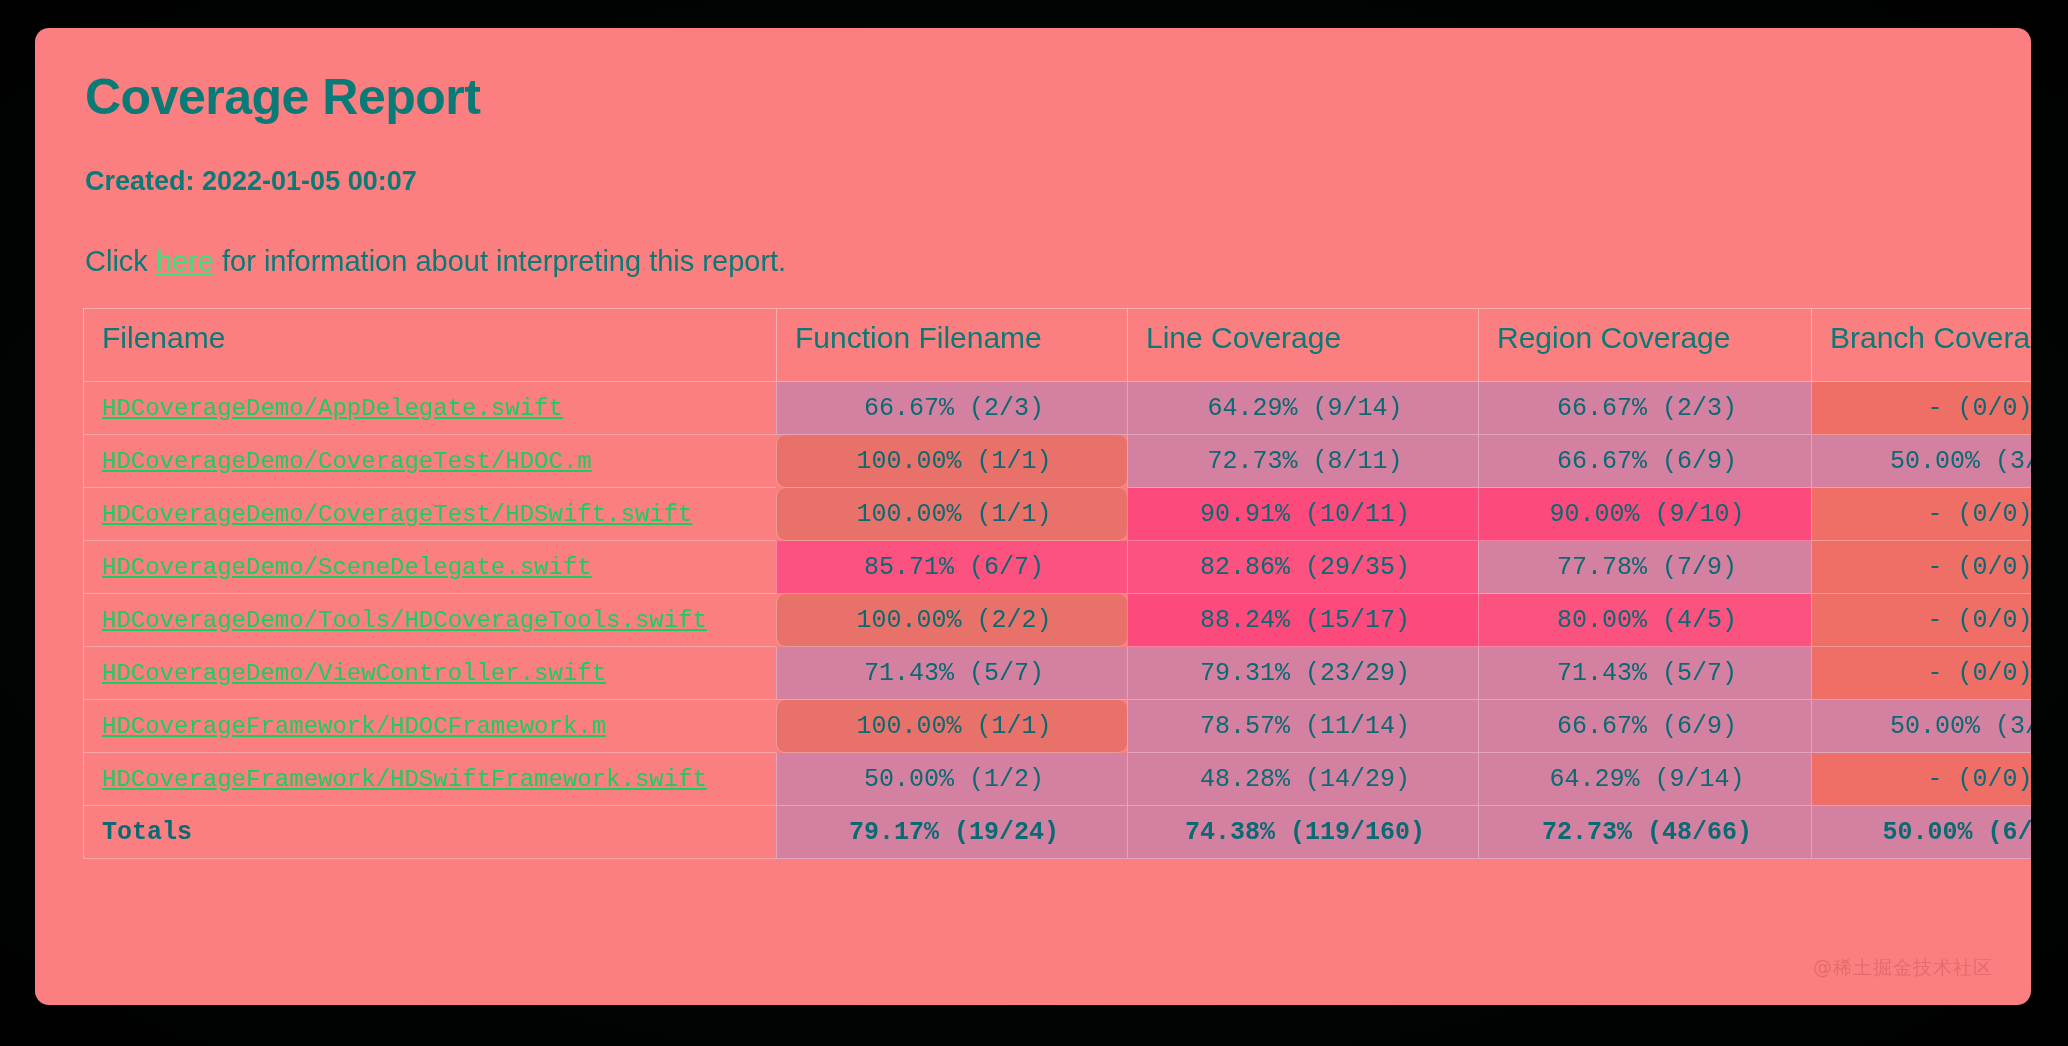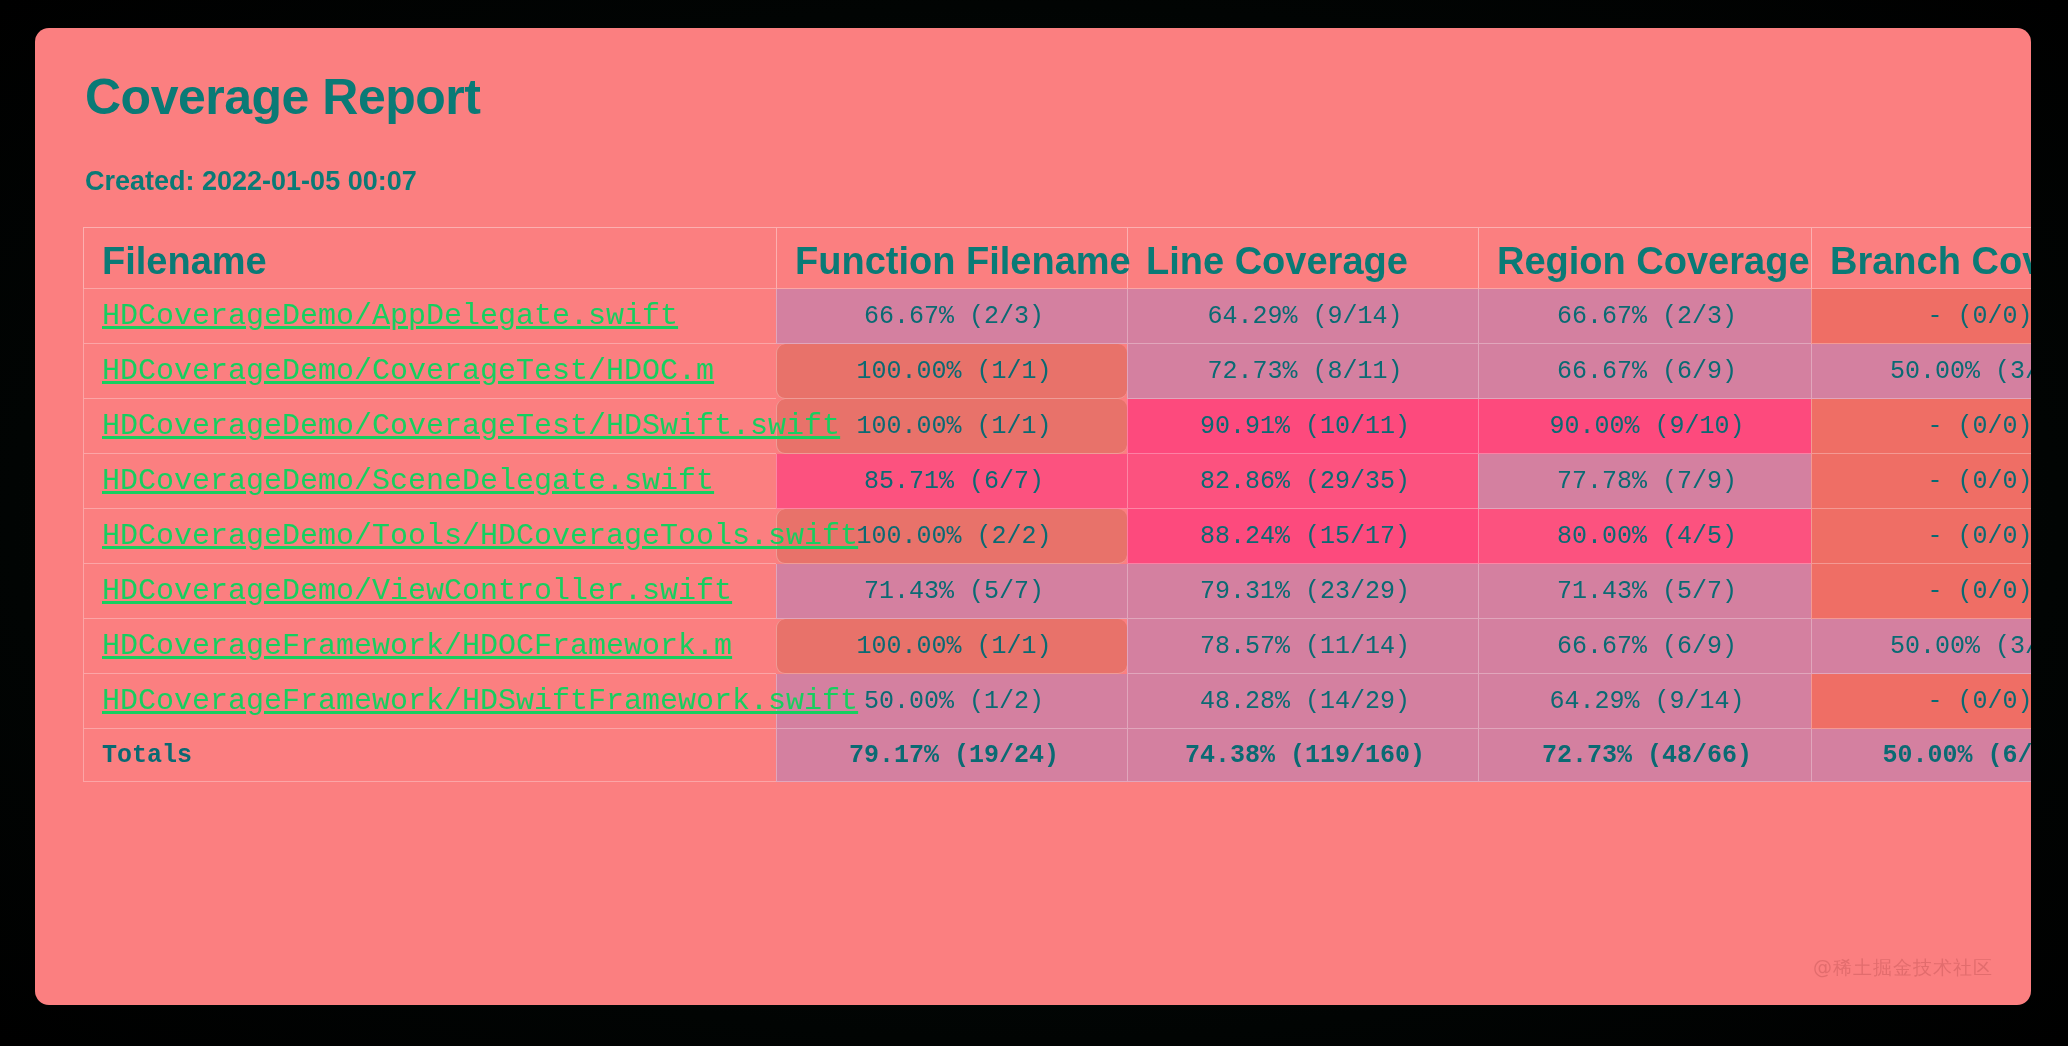--- a/index.html
+++ b/index.html
@@ -70,25 +70,25 @@
   table.cov {
     margin: 30px 0 0 18px;
     border-collapse: separate;
     border-spacing: 0;
     width: 1920px;
     table-layout: fixed;
   }
 
   table.cov th {
     font-family: "Liberation Sans", sans-serif;
-    font-size: 38px;
-    font-weight: bold;
+    font-size: 30px;
+    font-weight: normal;
     color: #0a7a76;
     text-align: left;
-    padding: 12px 14px 5px 18px;
+    padding: 12px 14px 26px 18px;
     background: #fb7f80;
     border-top: 1px solid rgba(255,255,255,0.38);
     border-left: 1px solid rgba(255,255,255,0.38);
     border-bottom: 1px solid rgba(255,255,255,0.30);
     white-space: nowrap;
   }
   table.cov th:last-child {
     border-right: 1px solid rgba(255,255,255,0.38);
   }
 
@@ -112,21 +112,21 @@
   }
   td.num {
     text-align: center;
   }
 
   td.fname a {
     color: #16cf5f;
     text-decoration: underline;
     text-decoration-color: #16cf5f;
     font-family: "Liberation Mono", monospace;
-    font-size: 30px;
+    font-size: 24px;
   }
 
   
   .t-low    { background: #ef6e65; }
   .t-midlow { background: #e8726a; border-radius: 9px; }
   .t-mid    { background: #d480a0; }
   .t-high   { background: #fc527f; }
   .t-vhigh  { background: #fd4a7d; margin-top: 40px; }
 
   tr.totals td {
@@ -159,20 +159,21 @@
 
 <div id="page">
   <div id="backdrop"></div>
 
   <div id="panel">
 
     <h1 class="report-title">Coverage Report</h1>
 
     <div class="created-line">Created: 2022-01-05 00:07</div>
 
+    <div class="click-line"><span>Click </span><a class="here-link" href="#">here</a><span> for information about interpreting this report.</span></div>
 
     <table class="cov">
       <thead>
         <tr>
           <th style="width:660px">Filename</th>
           <th style="width:318px">Function Filename</th>
           <th style="width:318px">Line Coverage</th>
           <th style="width:300px">Region Coverage</th>
           <th style="width:300px">Branch Coverage</th>
         </tr>

